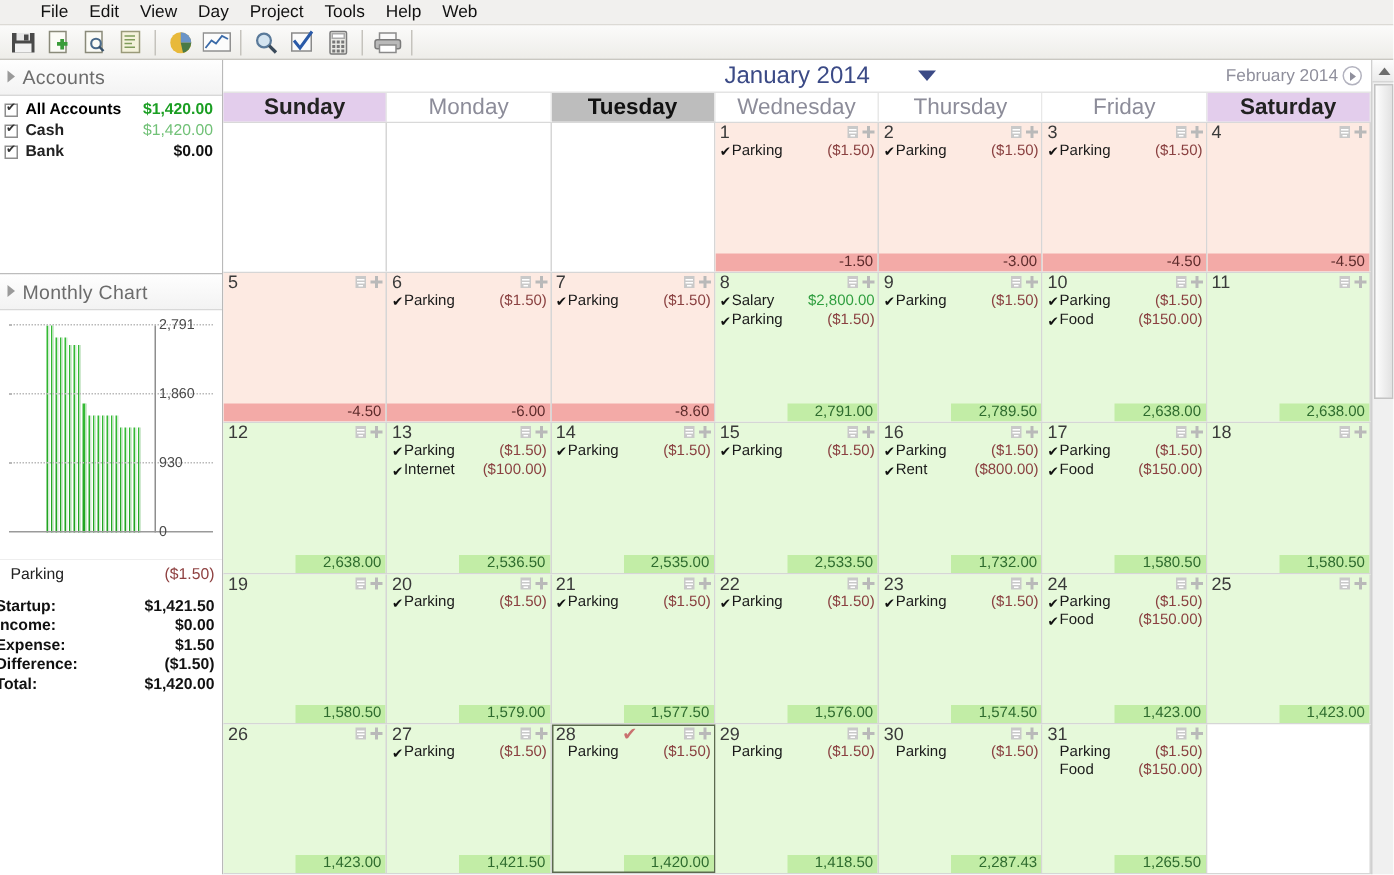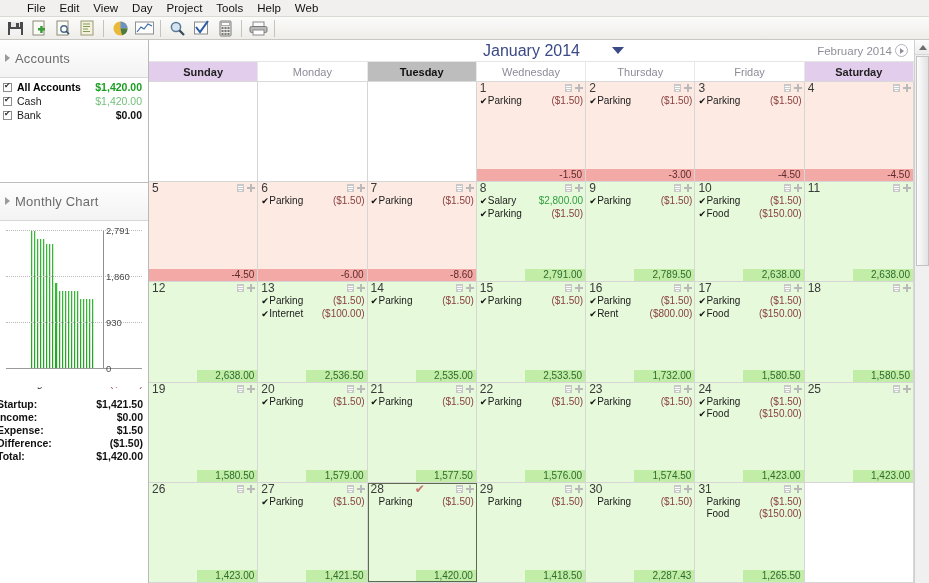--- a/index.html
+++ b/index.html
@@ -25,41 +25,41 @@
     border-bottom:1px solid #c9c7c1;
     display:flex; align-items:center; padding:0 3px;
   }
   .tb-btn { width:24px; height:21px; display:flex; align-items:center; justify-content:center; }
   .tb-sep { width:1px; height:17px; background:#c5c3bd; margin:0 4px; }
   
   #content { display:flex; height:543px; }
   #sidebar { width:149px; background:#fff; border-right:1px solid #b9b9b9;
              display:flex; flex-direction:column; }
   .panel-hdr {
-    height:38px; background:linear-gradient(#fefefe,#f3f3f3);
+    height:24px; background:linear-gradient(#fefefe,#f3f3f3);
     border-bottom:1px solid #d8d8d8;
     display:flex; align-items:center; padding-left:3px;
     font-size:13px; color:#6c6c6c; letter-spacing:.2px;
   }
   .panel-hdr .tw { width:11px; height:11px; position:relative; margin-right:1px; flex:0 0 11px; }
   .panel-hdr .tw:before {
     content:''; position:absolute; left:2px; top:1px;
     border-left:5px solid #9a9a9a; border-top:4px solid transparent; border-bottom:4px solid transparent;
   }
   
   #accounts-panel { height:143px; border-bottom:1px solid #bcbcbc; }
   .acct-row { display:flex; align-items:center; height:14px; padding:0 6px 0 3px; font-size:10.5px; }
   .acct-row .cb {
     width:9px; height:9px; border:1px solid #8d8d8d; background:#fff;
     margin-right:5px; flex:0 0 9px; position:relative;
   }
   .acct-row .cb:after {
     content:'✔'; position:absolute; left:0px; top:-3px; font-size:8px; color:#333; line-height:9px;
   }
-  .acct-name { flex:1; white-space:nowrap; }
+  .acct-name { flex:1; white-space:nowrap;font-weight:bold; }
   .acct-bal { text-align:right; white-space:nowrap; }
   .acct-row.primary .acct-name { font-weight:bold; color:#000; }
   .acct-row.primary .acct-bal { font-weight:bold; color:#1a9e22; }
   .acct-row.sub .acct-bal { color:#71c177; }
   .acct-row.zero .acct-bal { color:#111; font-weight:bold; }
   
   #chart-panel { height:190px; border-bottom:1px solid #bcbcbc; }
   #chart-area { position:relative; height:166px; background:#fff; padding:6px 2px 0 2px; }
   #plot { position:absolute; left:6px; right:46px; top:10px; bottom:18px; }
   .gridline { position:absolute; left:0; right:-40px; border-top:1px dotted #b9b9b9; }
@@ -98,21 +98,21 @@
   #next-month .circ {
     width:13px; height:13px; border:1px solid #b3b3bf; border-radius:50%;
     position:relative; background:#fff;
   }
   #next-month .circ:after {
     content:''; position:absolute; left:4px; top:3px;
     border-left:4px solid #8f8f9c; border-top:3px solid transparent; border-bottom:3px solid transparent;
   }
   #dow { display:flex; height:20px; border-bottom:1px solid #d9d9d9; }
   .dow-cell {
-    flex:1 1 0; text-align:center; font-size:11px; color:#8c8c99;
+    flex:1 1 0; text-align:center; font-size:15px; color:#8c8c99;
     display:flex; align-items:center; justify-content:center;
     border-right:1px solid #e8e8e8; background:#fff;
   }
   .dow-cell.weekend { background:#e3cdec; color:#222; font-weight:bold; }
   .dow-cell.today { background:#bdbdbd; color:#111; font-weight:bold; }
   #weeks { flex:1; display:flex; flex-direction:column; }
   .week { flex:1 1 0; display:flex; border-bottom:1px solid #d6d6d6; }
   .day {
     flex:1 1 0; border-right:1px solid #d6d6d6; position:relative;
     display:flex; flex-direction:column; overflow:hidden;

